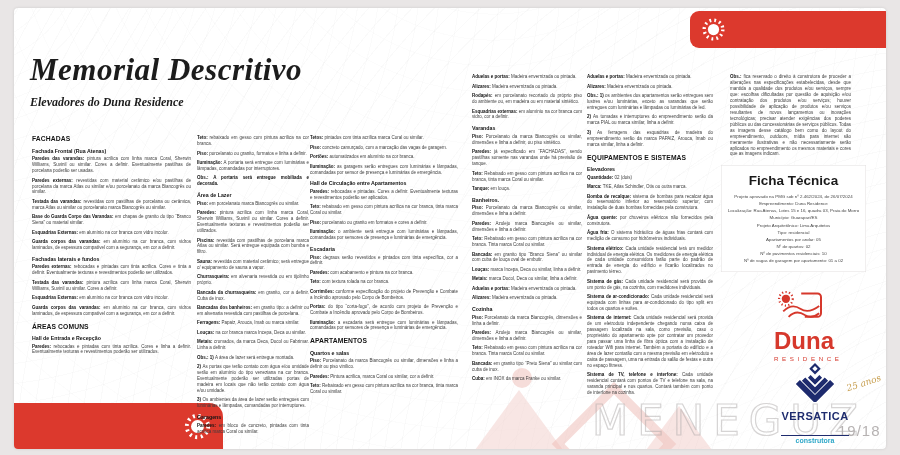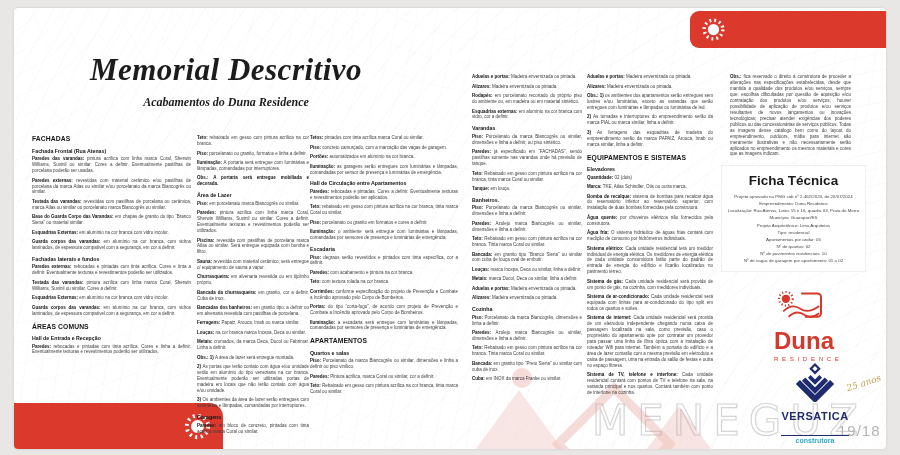--- a/index.html
+++ b/index.html
@@ -15,21 +15,21 @@
     background-image:
       repeating-radial-gradient(circle at 108% 118%, rgba(0,0,0,.018) 0 1px, transparent 1px 16px),
       repeating-radial-gradient(circle at -6% -14%, rgba(0,0,0,.014) 0 1px, transparent 1px 20px),
       repeating-radial-gradient(circle at 55% -40%, rgba(0,0,0,.010) 0 1px, transparent 1px 26px);
   }
   
   .badge{position:absolute;background:#dc392d;display:flex;align-items:center;}
   .badge-tr{left:676px;top:3px;width:196px;height:37px;border-radius:9px 0 0 9px;padding-left:10px;}
   .badge-bl{left:0;top:395px;width:199px;height:46px;border-radius:0 14px 0 0;justify-content:flex-end;padding-right:10px;}
   
-  .titleblock{position:absolute;left:16px;top:44px;width:392px;text-align:center;color:#1c1c1c;}
+  .titleblock{position:absolute;left:16px;top:44px;width:392px;color:#1c1c1c;}
   .maintitle{font-family:"Liberation Serif",serif;font-style:italic;font-weight:600;font-size:31px;letter-spacing:.5px;}
   .sub1{margin-top:7px;font-family:"Liberation Serif",serif;font-style:italic;font-weight:bold;font-size:12px;}
   .sub2{margin-top:4px;font-family:"Liberation Serif",serif;font-style:italic;font-weight:bold;font-size:8.4px;letter-spacing:.2px;}
   
   #text-layer{position:absolute;left:0;top:0;width:1744px;height:882px;transform:scale(.5);transform-origin:0 0;}
   .col{position:absolute;color:#3c3c3c;}
   .c1{left:36px; top:254px;width:318px;}
   .c2{left:366px;top:254px;width:224px;}
   .c3{left:592px;top:254px;width:296px;}
   .c4{left:916px;top:132px;width:220px;}
@@ -88,21 +88,21 @@
   </div>
   <div class="badge badge-bl">
     <svg viewBox="0 0 24 24" width="31" height="31">
       <circle cx="12" cy="12" r="5" fill="#fff"></circle>
       <circle cx="12" cy="12" r="8.3" fill="none" stroke="#fff" stroke-width="3" stroke-dasharray="1.6 2.8"></circle>
     </svg>
   </div>
 
   <div class="titleblock">
     <div class="maintitle">Memorial Descritivo</div>
-    <div class="sub1">Acabamentos do Duna Residence</div>
+    <div class="sub1">Elevadores do Duna Residence</div>
   </div>
 
   <div id="text-layer">
     <div class="col c1">
         <div class="h1">FACHADAS</div>
         <div class="h2">Fachada Frontal (Rua Atenas)</div>
         <div class="item"><b>Paredes das varandas: </b>pintura acrílica com linha marca Coral, Sherwin Williams, Suvinil ou similar. Cores a definir. Eventualmente pastilhas de porcelana poderão ser usadas.</div>
         <div class="item"><b>Paredes externas: </b>revestidas com material cerâmico e/ou pastilhas de porcelana da marca Atlas ou similar e/ou porcelanato da marca Biancogrês ou similar.</div>
         <div class="item"><b>Testada das varandas: </b>revestidas com pastilhas de porcelana ou cerâmica, marca Atlas ou similar ou porcelanato marca Biancogrês ou similar.</div>
         <div class="item"><b>Base do Guarda Corpo das Varandas: </b>em chapas de granito do tipo “Branco Siena” ou material similar.</div>

